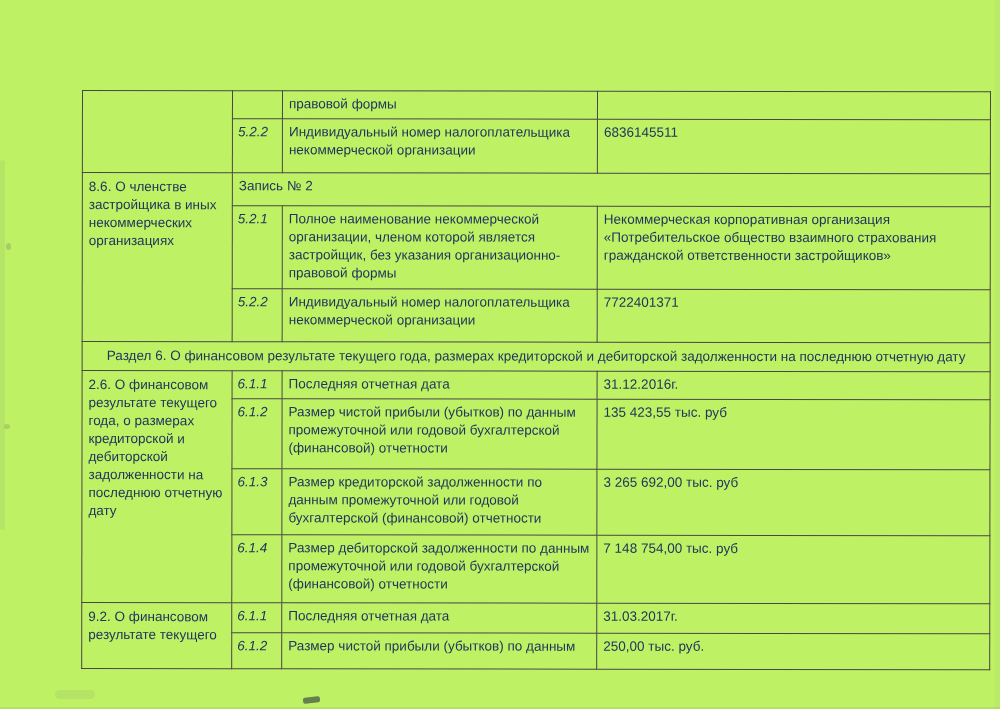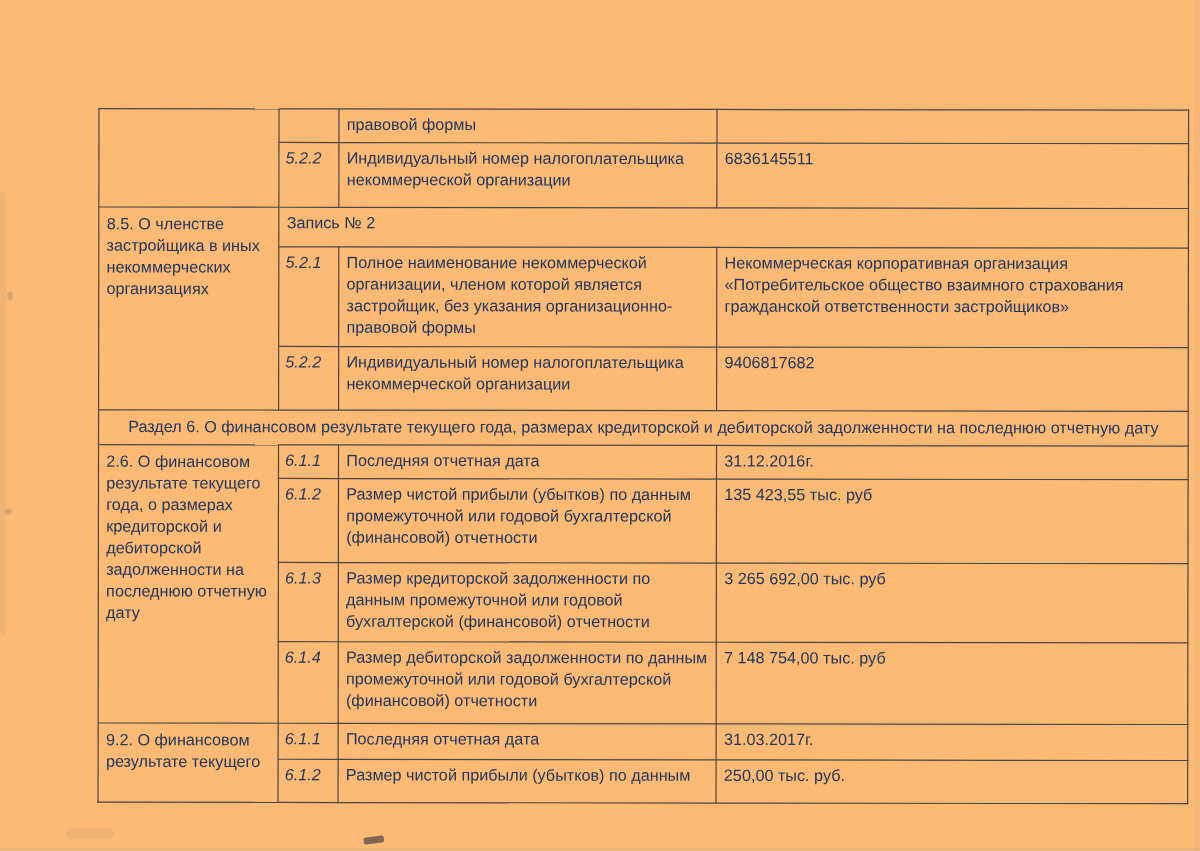--- a/index.html
+++ b/index.html
@@ -5,21 +5,21 @@
   * { margin: 0; padding: 0; box-sizing: border-box; }
   html, body {
     width: 1000px; height: 709px;
     font-family: "Liberation Sans", sans-serif;
     background: #f5f4f1;
     overflow: hidden;
   }
   .page {
     position: absolute; left: 0; top: 0;
     width: 1000px; height: 709px;
-    background: #fdba74;
+    background: #bef264;
   }
   table.doc-table {
     position: absolute; left: 82px; top: 90px;
     width: 908px;
     border-collapse: collapse;
     table-layout: fixed;
     color: #21365e;
     font-size: 13.5px;
     line-height: 1.33;
     transform: rotate(0.08deg);
@@ -99,34 +99,34 @@
         <td class="val"></td>
       </tr>
 
       <tr class="r2">
         <td class="num">5.2.2</td>
         <td class="lbl">Индивидуальный номер налогоплательщика некоммерческой организации</td>
         <td class="val">6836145511</td>
       </tr>
 
       <tr class="r3">
-        <td class="left" rowspan="3">8.5. О членстве застройщика в иных некоммерческих организациях</td>
+        <td class="left" rowspan="3">8.6. О членстве застройщика в иных некоммерческих организациях</td>
         <td class="record-header" colspan="3">Запись № 2</td>
       </tr>
 
       <tr class="r4">
         <td class="num">5.2.1</td>
         <td class="lbl">Полное наименование некоммерческой организации, членом которой является застройщик, без указания организационно-правовой формы</td>
         <td class="val">Некоммерческая корпоративная организация «Потребительское общество взаимного страхования гражданской ответственности застройщиков»</td>
       </tr>
 
       <tr class="r5">
         <td class="num">5.2.2</td>
         <td class="lbl">Индивидуальный номер налогоплательщика некоммерческой организации</td>
-        <td class="val">9406817682</td>
+        <td class="val">7722401371</td>
       </tr>
 
       <tr class="r6">
         <td class="section-title" colspan="4">Раздел 6. О финансовом результате текущего года, размерах кредиторской и дебиторской задолженности на последнюю отчетную дату</td>
       </tr>
 
       <tr class="r7">
         <td class="left" rowspan="4">2.6. О финансовом результате текущего года, о размерах кредиторской и дебиторской задолженности на последнюю отчетную дату</td>
         <td class="num">6.1.1</td>
         <td class="lbl">Последняя отчетная дата</td>

